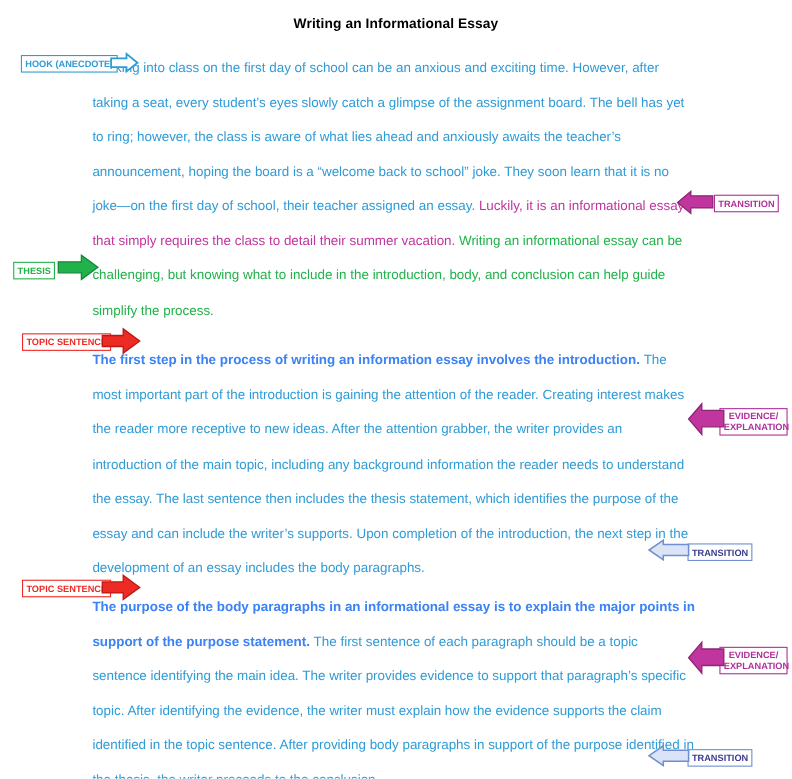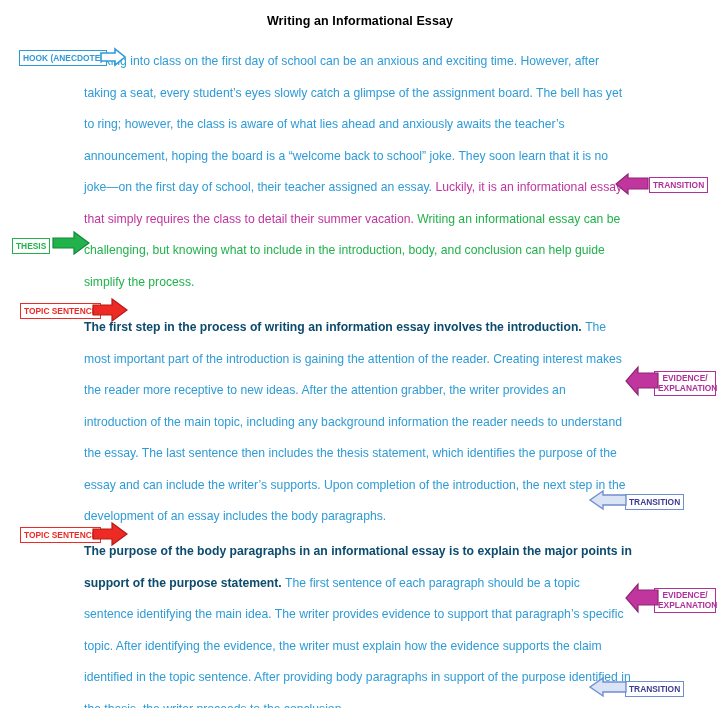--- a/index.html
+++ b/index.html
@@ -41,21 +41,21 @@
   }
   .body-text p {
     margin: 0;
   }
   .seg {
     white-space: normal;
   }
   .c-blue   { color: #2f9bd6; }
   .c-purple { color: #c0359e; }
   .c-green  { color: #21b24b; }
-  .c-red    { color: #0c4a6e; }
+  .c-red    { color: #3b82f6; }
   .para2 {
     position: absolute;
     left: 84px;
     top: 300px;
     width: 548px;
     font-size: 12.2px;
     line-height: 31.5px;
     color: #2f9bd6;
   }
   .para3 {

